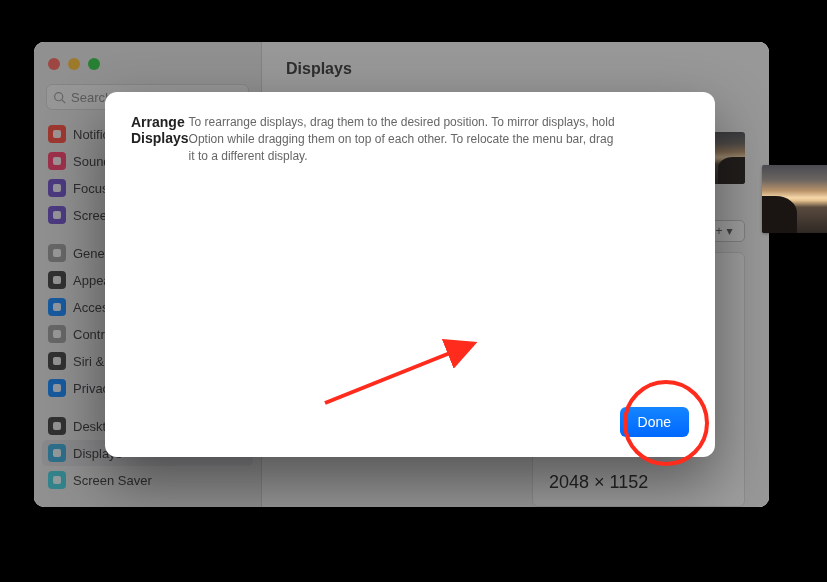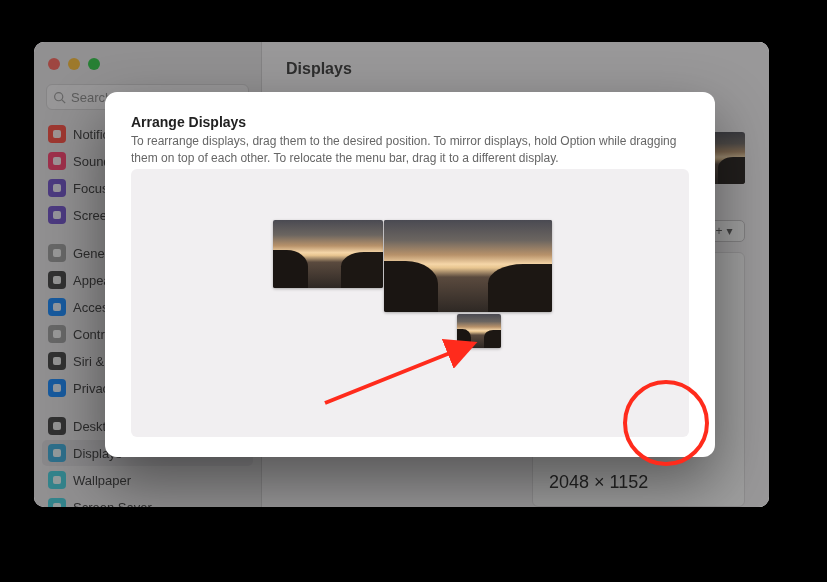--- a/index.html
+++ b/index.html
@@ -17,21 +17,21 @@
     .side-icon{width:18px;height:18px;border-radius:4px;margin-right:7px;display:flex;align-items:center;justify-content:center;flex-shrink:0}
     .side-gap{height:10px}
     .content{flex:1;background:#f6f4f6;position:relative;padding:18px 24px 0;overflow:hidden}
     .content-title{font-size:16px;font-weight:700;color:#333;margin-bottom:14px}
     .thumb-area{position:absolute;right:24px;top:90px;width:72px;height:52px;border-radius:3px;overflow:hidden}
     .btn-plus{position:absolute;right:24px;top:178px;width:42px;height:22px;border:1px solid #c9c7c9;border-radius:5px;background:#fff;display:flex;align-items:center;justify-content:center;font-size:12px;color:#555}
     .btn-sel{position:absolute;right:24px;top:240px;width:52px;height:22px;border:1px solid #c9c7c9;border-radius:5px;background:#fff;display:flex;align-items:center;justify-content:center;font-size:12px;color:#555}
     .res-panel{position:absolute;left:270px;right:24px;top:210px;bottom:0;background:#fff;border:1px solid #e0dee0;border-radius:6px;padding:12px}
     .res-row{font-size:18px;color:#222;padding:7px 4px}
     .dim{position:absolute;inset:0;background:rgba(40,40,40,.45);z-index:5}
-    .dialog{position:absolute;left:105px;top:92px;width:610px;height:365px;background:#fff;border-radius:12px;z-index:10;box-shadow:0 25px 60px rgba(0,0,0,.45);padding:22px 26px 20px;display:flex;flex-direction:column}
+    .dialog{position:absolute;left:105px;top:92px;width:610px;height:365px;background:#fff;border-radius:12px;z-index:10;box-shadow:0 25px 60px rgba(0,0,0,.45);padding:22px 26px 20px;display:flex;}
     .d-title{font-size:14px;font-weight:700;color:#222;margin-bottom:3px}
     .d-desc{font-size:12px;color:#666;line-height:1.4;margin-bottom:2px}
     .arrange-canvas{flex:1;background:#f1eff1;border-radius:6px;position:relative}
     .disp{position:absolute;border-radius:2px;box-shadow:0 1px 3px rgba(0,0,0,.3);overflow:hidden}
     .disp-a{left:142px;top:51px;width:110px;height:68px}
     .disp-b{left:253px;top:51px;width:168px;height:92px}
     .disp-b::before{content:"";position:absolute;top:0;left:0;right:0;height:5px;background:#444}
     .disp-c{left:326px;top:145px;width:44px;height:34px}
     .done-btn{align-self:flex-end;margin-top:14px;height:30px;padding:0 18px;background:linear-gradient(#1485ff,#0068ff);color:#fff;border:none;border-radius:6px;font-size:14px;font-weight:500;cursor:pointer}
     .arrow{position:absolute;z-index:12;pointer-events:none}
@@ -155,28 +155,20 @@
             </svg>
           </div>
           <span>Displays</span>
         </div>
         <div class="side-item">
           <div class="side-icon" style="background: rgb(61, 208, 222);">
             <svg width="10" height="10" viewBox="0 0 10 10">
               <rect x="1" y="1" width="8" height="8" rx="2" fill="white" opacity=".9"></rect>
             </svg>
           </div>
-          <span>Wallpaper</span>
-        </div>
-        <div class="side-item">
-          <div class="side-icon" style="background: rgb(61, 208, 222);">
-            <svg width="10" height="10" viewBox="0 0 10 10">
-              <rect x="1" y="1" width="8" height="8" rx="2" fill="white" opacity=".9"></rect>
-            </svg>
-          </div>
           <span>Screen Saver</span>
         </div>
       </div>
   </div>
   <div class="content">
     <div class="content-title">Displays</div>
     <div class="thumb-area">
         <div class="sunset"></div>
       </div>
     <div class="btn-plus">
@@ -203,20 +195,21 @@
     <div class="disp disp-a">
         <div class="sunset"></div>
       </div>
     <div class="disp disp-b">
         <div class="sunset"></div>
       </div>
     <div class="disp disp-c">
         <div class="sunset"></div>
       </div>
   </div>
+  <button class="done-btn">Done</button>
 </div>
 
 <svg class="arrow" style="left:320px;top:333px" width="170" height="80" viewBox="0 0 170 80">
   <defs>
       <marker id="ah" markerWidth="8" markerHeight="8" refX="6" refY="4" orient="auto">
         <path d="M0,0 L8,4 L0,8 Z" fill="#ff2b1c"></path>
       </marker>
     </defs>
   <line x1="5" y1="70" x2="150" y2="12" stroke="#ff2b1c" stroke-width="4" marker-end="url(#ah)"></line>
 </svg>

